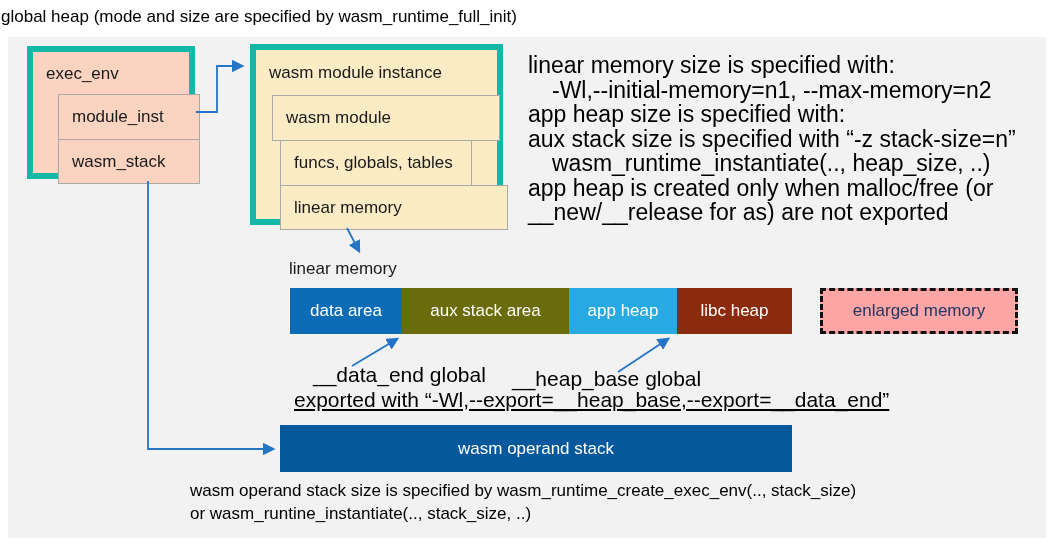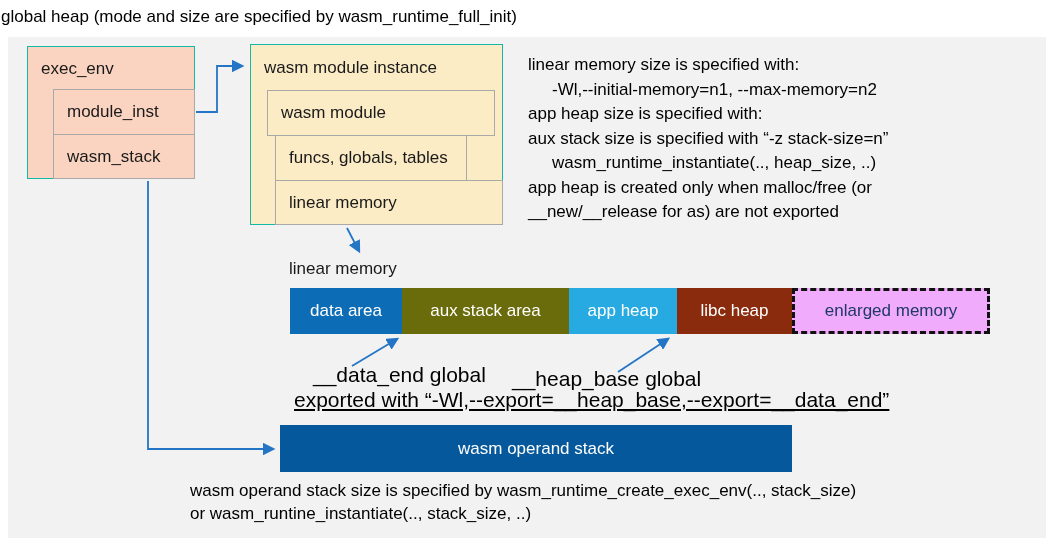--- a/index.html
+++ b/index.html
@@ -14,41 +14,41 @@
   .title {
     position: absolute; left: 1px; top: 7px;
     font-size: 17px; color: #000;
   }
   .panel {
     position: absolute; left: 8px; top: 37px;
     width: 1038px; height: 501px;
     background: #f2f2f2;
   }
   
-  .box { position: absolute; border: 1px solid #14b8a6; }
+  .box { position: absolute; border: 6px solid #14b8a6; }
   .peach { background: #fad4c1; }
   .cream { background: #fcecc6; }
   .box-header {
     position: absolute; left: 0; top: 0; width: 100%;
     display: flex; align-items: center;
     padding-left: 13px; font-size: 17px;
   }
   .inner-box {
     position: absolute; border: 1px solid #a9a9a9;
     display: flex; align-items: center;
     padding-left: 13px; font-size: 17px;
   }
   .exec-env { left: 27px; top: 46px; width: 168px; height: 133px; }
   .exec-env .box-header { height: 43px; }
   .mod-instance { left: 250px; top: 44px; width: 253px; height: 181px; }
   .mod-instance .box-header { height: 46px; }
   
   .notes-right {
     position: absolute; left: 528px; top: 53px; width: 520px;
-    font-size: 17px; line-height: 24.5px; color: #000;
+    font-size: 23px; line-height: 24.5px; color: #000;
   }
   .notes-right .indent { padding-left: 24px; }
   
   .lm-label { position: absolute; left: 289px; top: 259px; font-size: 17px; }
   .segment {
     position: absolute; top: 288px; height: 46px;
     display: flex; align-items: center; justify-content: center;
     font-size: 17px; white-space: nowrap;
   }
   .segment.dashed { border: 3px dashed #111; background: #ffffff; }
@@ -98,21 +98,21 @@
     <div>app heap is created only when malloc/free (or</div>
     <div>__new/__release for as) are not exported</div>
   </div>
 
   <div class="lm-label">linear memory</div>
 
   <div class="segment" style="left: 402px; width: 167px; background-color: rgb(106, 107, 11); color: rgb(255, 255, 255);">aux stack area</div>
   <div class="segment" style="left: 290px; width: 112px; background-color: rgb(12, 108, 181); color: rgb(255, 255, 255);">data area</div>
   <div class="segment" style="left: 569px; width: 108px; background-color: rgb(39, 170, 225); color: rgb(255, 255, 255);">app heap</div>
   <div class="segment" style="left: 677px; width: 115px; background-color: rgb(138, 43, 13); color: rgb(255, 255, 255);">libc heap</div>
-  <div class="segment dashed" style="left: 792px; width: 198px; background-color: #f0abfc; color: rgb(31, 56, 100);">enlarged memory</div>
+  <div class="segment dashed" style="left: 820px; width: 198px; background-color: #fca5a5; color: rgb(31, 56, 100);">enlarged memory</div>
 
   <div class="anno" style="left:313px; top:363px;">__data_end global</div>
   <div class="anno" style="left:512px; top:367px;">__heap_base global</div>
   <div class="anno" style="left:294px; top:388px;text-decoration:underline;">exported with “-Wl,--export=__heap_base,--export=__data_end”</div>
 
   <div class="op-stack" style="background-color: rgb(5, 88, 155); color: rgb(255, 255, 255);">wasm operand stack</div>
 
   <div class="notes-bottom">
     <div>wasm operand stack size is specified by wasm_runtime_create_exec_env(.., stack_size)</div>
     <div>or wasm_runtine_instantiate(.., stack_size, ..)</div>

